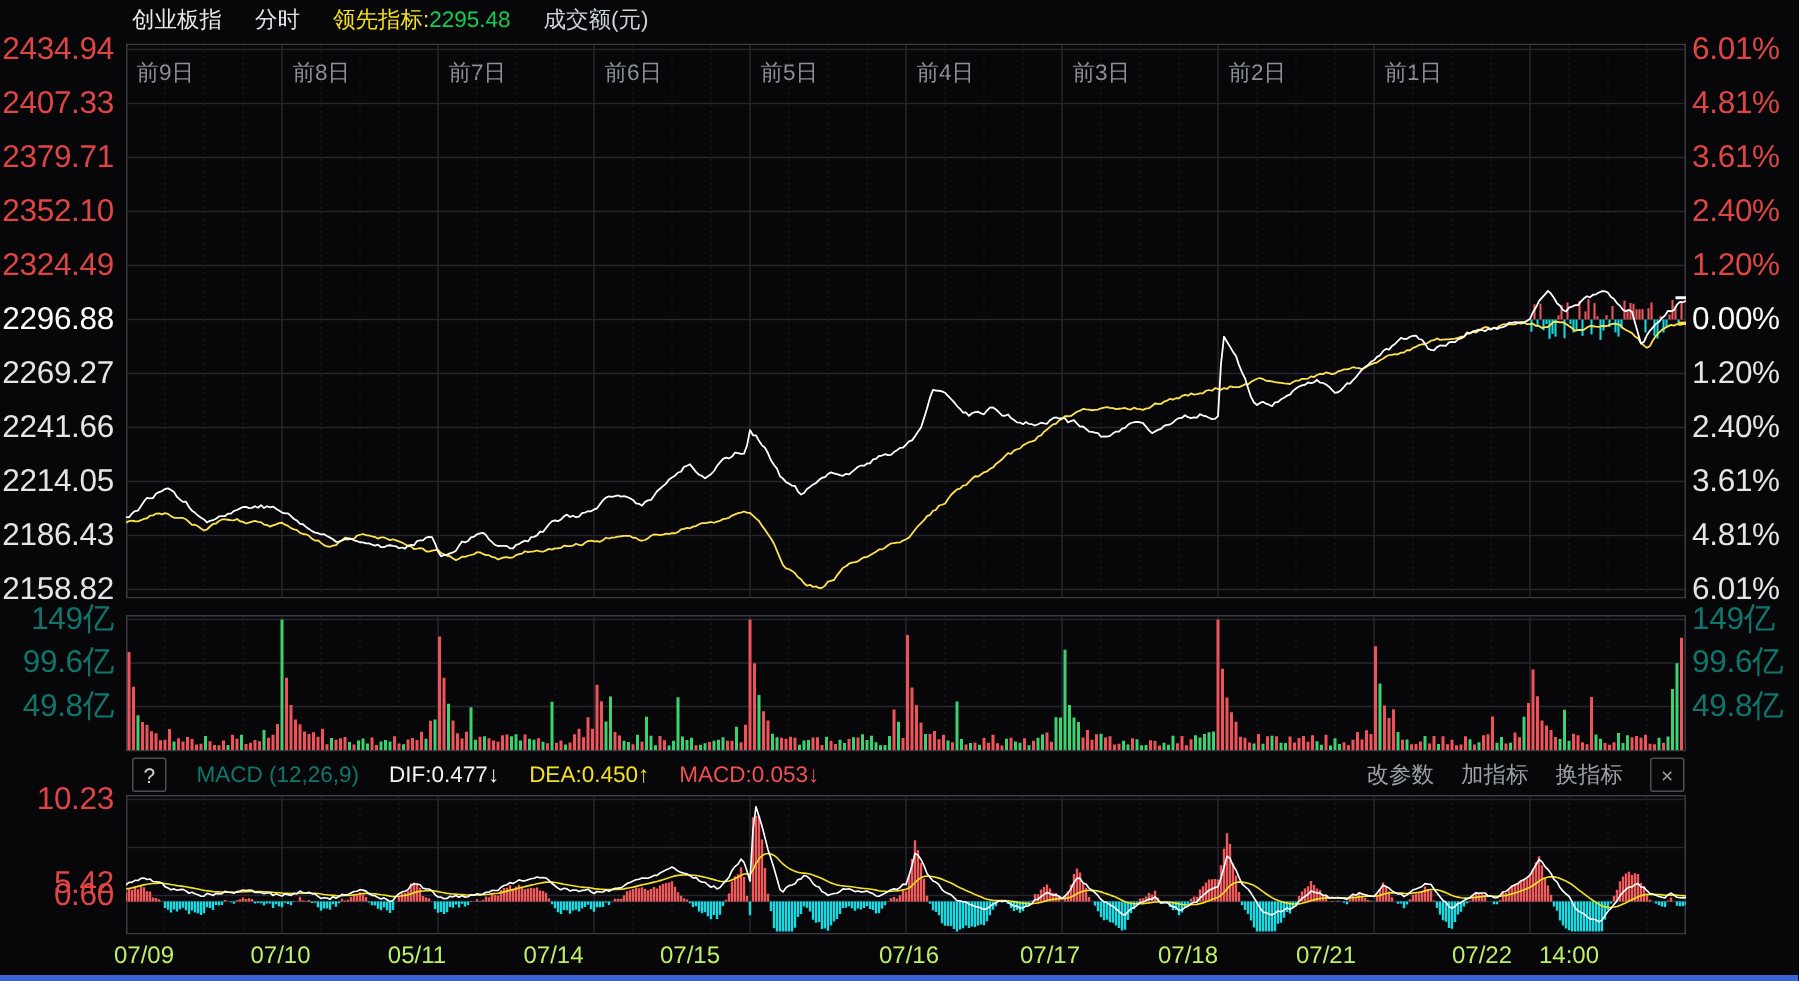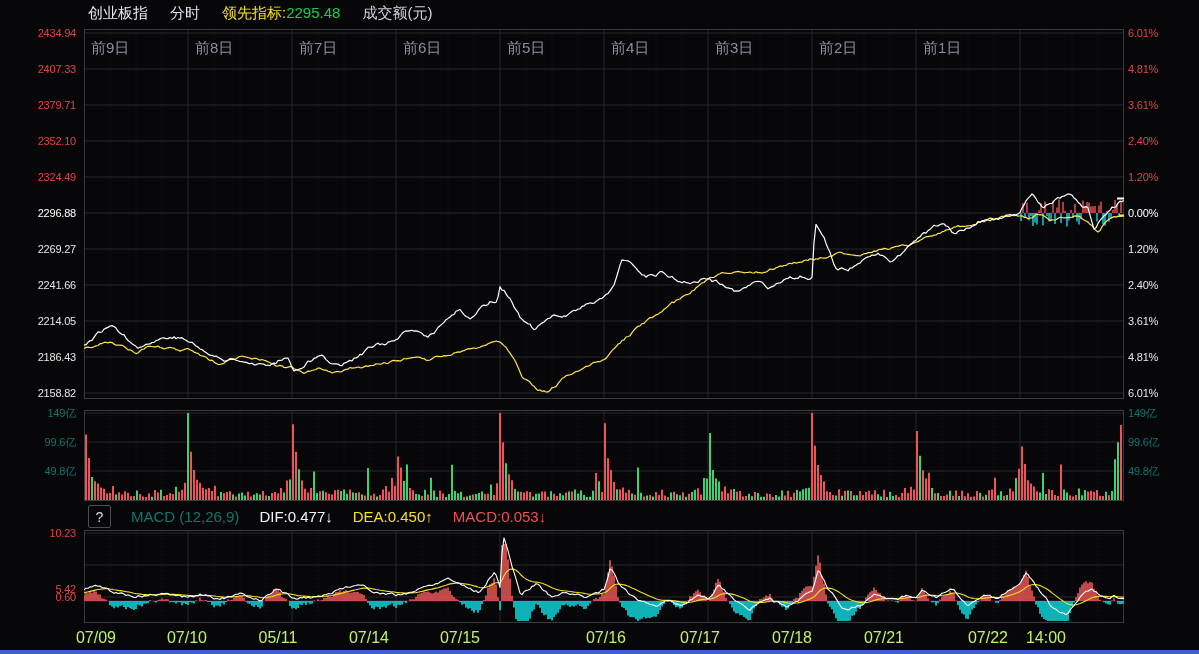--- a/index.html
+++ b/index.html
@@ -1,18 +1,18 @@
 <!DOCTYPE html>
 <html><head>
 <meta charset="utf-8">
 <style>
   html,body{margin:0;padding:0;background:#000;}
   .stage{position:relative;width:1199px;height:654px;background:#07070a;overflow:hidden;
          font-family:"Liberation Sans",sans-serif;-webkit-font-smoothing:antialiased;}
-  .lbl{position:absolute;font-size:11px;line-height:18px;letter-spacing:-0.2px;white-space:nowrap;}
+  .lbl{position:absolute;font-size:21px;line-height:18px;letter-spacing:-0.2px;white-space:nowrap;}
   .r{color:#e04545;} .g{color:#e5e5e5;} .w{color:#ffffff;} .gy{color:#0f766e;}
   .left-lbl{width:80px;text-align:right;padding-right:4px;box-sizing:border-box;}
   .right-lbl{left:1128px;text-align:right;}
   .hdr{position:absolute;top:4px;left:88px;display:flex;gap:22px;font-size:15px;}
   .hdr .yl{color:#f5e01e;} .hdr .gv{color:#12d04f;} 
   .daylbl{position:absolute;top:39px;font-size:15px;color:#8b919b;}
   .macd-hdr{position:absolute;top:505px;left:88px;display:flex;align-items:center;gap:20px;font-size:15px;}
   .macd-hdr .box{width:21px;height:21px;border:1px solid #4a4e55;color:#d6d8dc;display:flex;
                  align-items:center;justify-content:center;font-size:14px;border-radius:2px;}
   .macd-actions{position:absolute;top:505px;right:76px;display:flex;align-items:center;gap:18px;font-size:15px;color:#9aa0a8;}
@@ -89,20 +89,26 @@
     <span class="lbl left-lbl r" style="top:580px">5.42</span>
     <span class="lbl left-lbl r" style="top:588px">0.60</span>
   </div>
 
   <div class="macd-hdr">
     <span class="box">?</span>
     <span class="gy">MACD (12,26,9)</span>
     <span style="color:#f2f3f5"><span>DIF:0.477</span><span>↓</span></span>
     <span style="color:#f2e11f"><span>DEA:0.450</span><span>↑</span></span>
     <span style="color:#ef5050"><span>MACD:0.053</span><span>↓</span></span>
+  </div>
+  <div class="macd-actions">
+    <span>改参数</span>
+    <span>加指标</span>
+    <span>换指标</span>
+    <span class="box">×</span>
   </div>
 
   <svg id="mainChart" style="left:84px;top:29px" width="1040" height="370" viewBox="0 0 1040 370">
       <line x1="26" y1="1" x2="26" y2="369" stroke="#1c1c21" stroke-width="1" stroke-dasharray="1,3"></line>
       <line x1="52" y1="1" x2="52" y2="369" stroke="#1c1c21" stroke-width="1" stroke-dasharray="1,3"></line>
       <line x1="78" y1="1" x2="78" y2="369" stroke="#1c1c21" stroke-width="1" stroke-dasharray="1,3"></line>
       <line x1="130" y1="1" x2="130" y2="369" stroke="#1c1c21" stroke-width="1" stroke-dasharray="1,3"></line>
       <line x1="156" y1="1" x2="156" y2="369" stroke="#1c1c21" stroke-width="1" stroke-dasharray="1,3"></line>
       <line x1="182" y1="1" x2="182" y2="369" stroke="#1c1c21" stroke-width="1" stroke-dasharray="1,3"></line>
       <line x1="104" y1="1" x2="104" y2="369" stroke="#26262c" stroke-width="1"></line>

